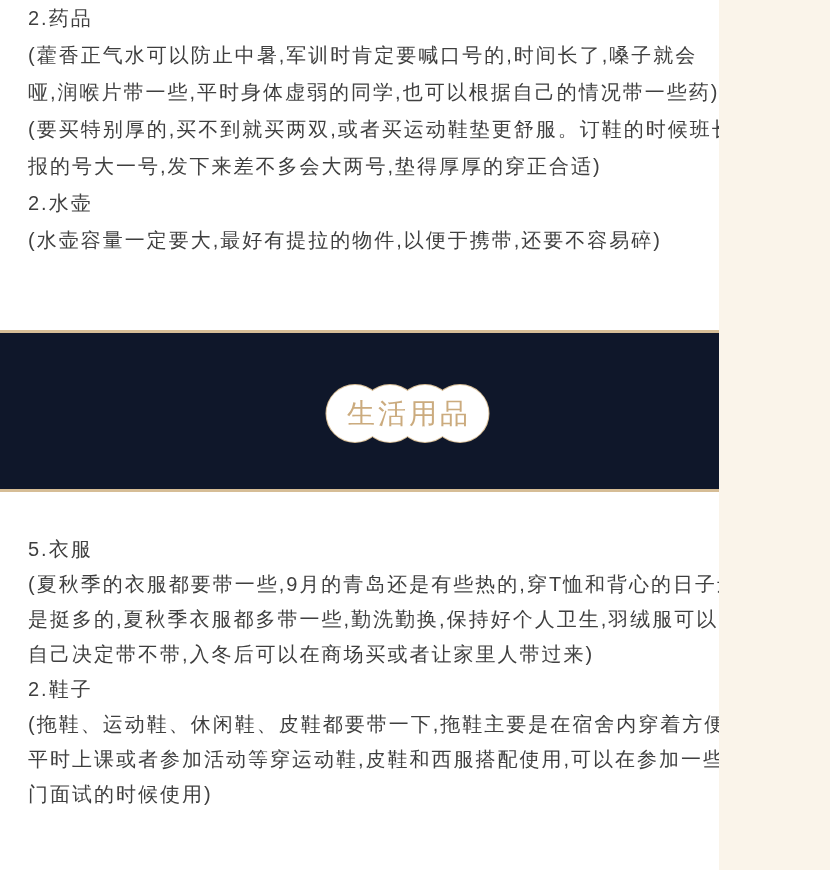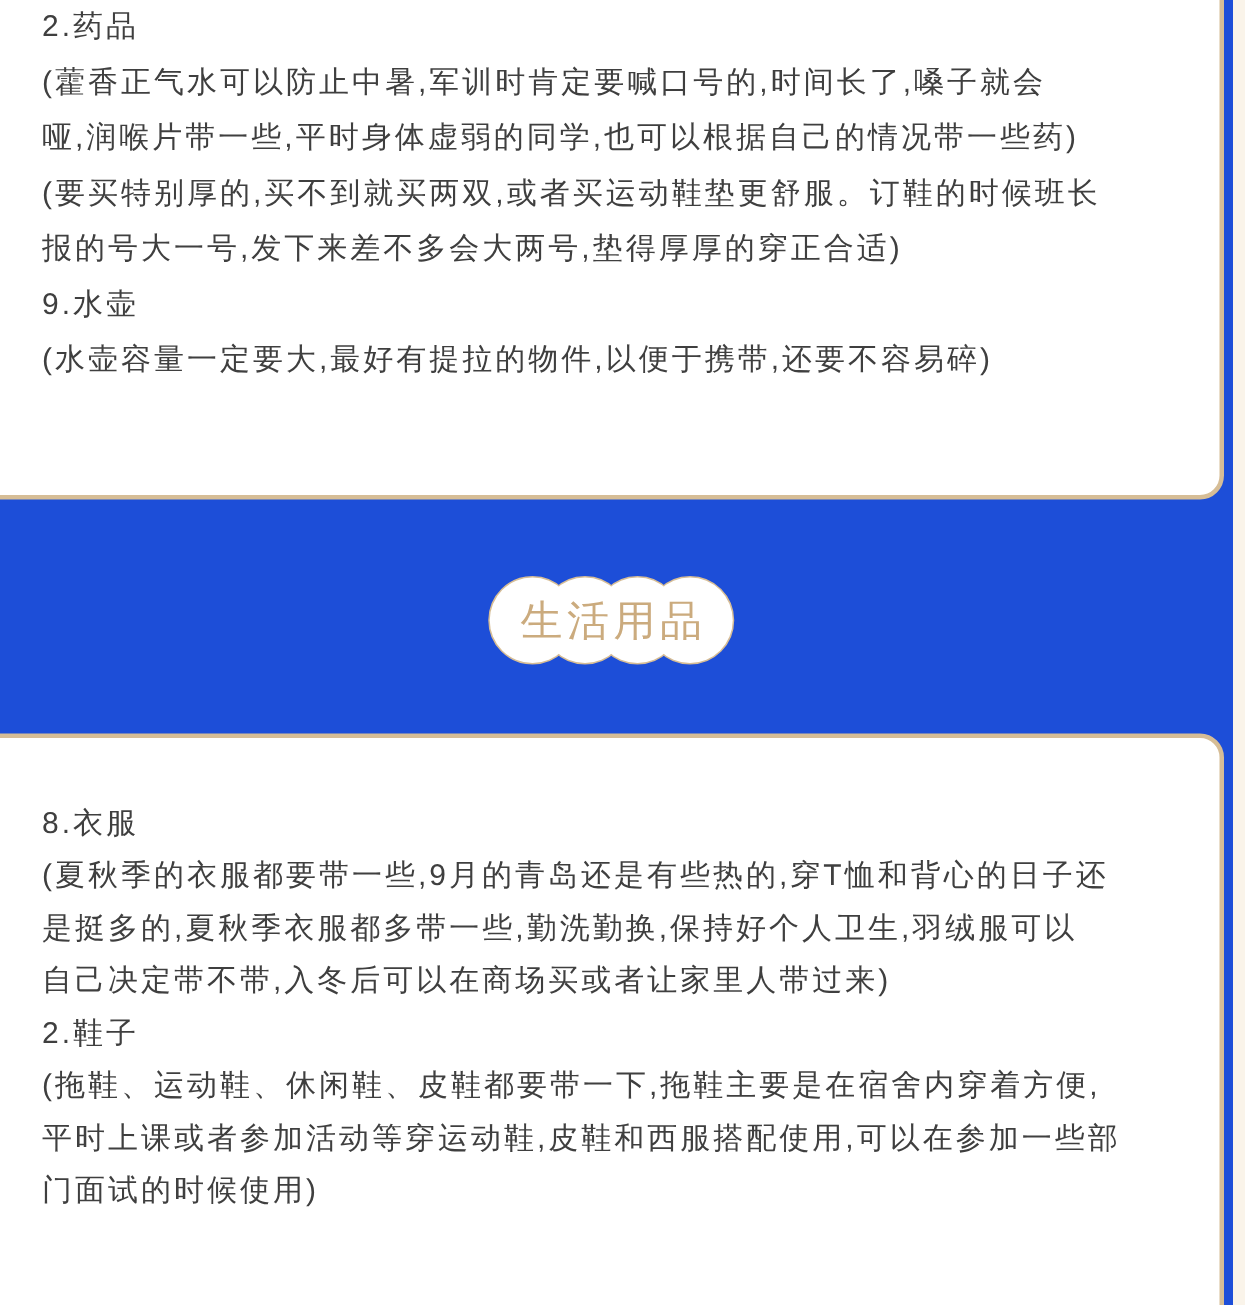--- a/index.html
+++ b/index.html
@@ -1,20 +1,20 @@
 <!DOCTYPE html>
 <html><head>
 <meta charset="utf-8">
 <style>
   html,body{margin:0;padding:0;background:#faf4ea;}
   .page{
     position:relative;
-    width:822px;height:870px;
+    width:719px;height:870px;
     overflow:hidden;
-    background:#1d4ed8;
+    background:#0f172a;
     font-family:"Liberation Sans","DejaVu Sans",sans-serif;
   }
   .card{
     position:absolute;
     left:-30px;width:846px;
     background:#ffffff;
     border:3px solid #d6bd96;
     border-radius:16px;
     box-sizing:border-box;
     color:#3f3f3f;
@@ -78,21 +78,21 @@
 <body>
 
 <div class="page">
 
   <section class="card card-top">
     <p class="item-label">2.药品</p>
     <p class="item-note">(藿香正气水可以防止中暑,军训时肯定要喊口号的,时间长了,嗓子就会
 哑,润喉片带一些,平时身体虚弱的同学,也可以根据自己的情况带一些药)</p>
     <p class="item-note">(要买特别厚的,买不到就买两双,或者买运动鞋垫更舒服。订鞋的时候班长
 报的号大一号,发下来差不多会大两号,垫得厚厚的穿正合适)</p>
-    <p class="item-label">9.水壶</p>
+    <p class="item-label">2.水壶</p>
     <p class="item-note">(水壶容量一定要大,最好有提拉的物件,以便于携带,还要不容易碎)</p>
   </section>
 
   <div class="badge">
     <svg width="167" height="63" viewBox="0 0 167 63">
       <g fill="#ffffff" stroke="#d6bd96" stroke-width="2">
         <circle cx="31" cy="31.5" r="28.5"></circle>
         <circle cx="66" cy="31.5" r="28.5"></circle>
         <circle cx="101" cy="31.5" r="28.5"></circle>
         <circle cx="136" cy="31.5" r="28.5"></circle>
@@ -101,21 +101,21 @@
         <circle cx="31" cy="31.5" r="28.5"></circle>
         <circle cx="66" cy="31.5" r="28.5"></circle>
         <circle cx="101" cy="31.5" r="28.5"></circle>
         <circle cx="136" cy="31.5" r="28.5"></circle>
       </g>
     </svg>
     <span class="badge-label">生活用品</span>
   </div>
 
   <section class="card card-bottom">
-    <p class="item-label">8.衣服</p>
+    <p class="item-label">5.衣服</p>
     <p class="item-note">(夏秋季的衣服都要带一些,9月的青岛还是有些热的,穿T恤和背心的日子还
 是挺多的,夏秋季衣服都多带一些,勤洗勤换,保持好个人卫生,羽绒服可以
 自己决定带不带,入冬后可以在商场买或者让家里人带过来)</p>
     <p class="item-label">2.鞋子</p>
     <p class="item-note">(拖鞋、运动鞋、休闲鞋、皮鞋都要带一下,拖鞋主要是在宿舍内穿着方便,
 平时上课或者参加活动等穿运动鞋,皮鞋和西服搭配使用,可以在参加一些部
 门面试的时候使用)</p>
   </section>
 
 </div>

